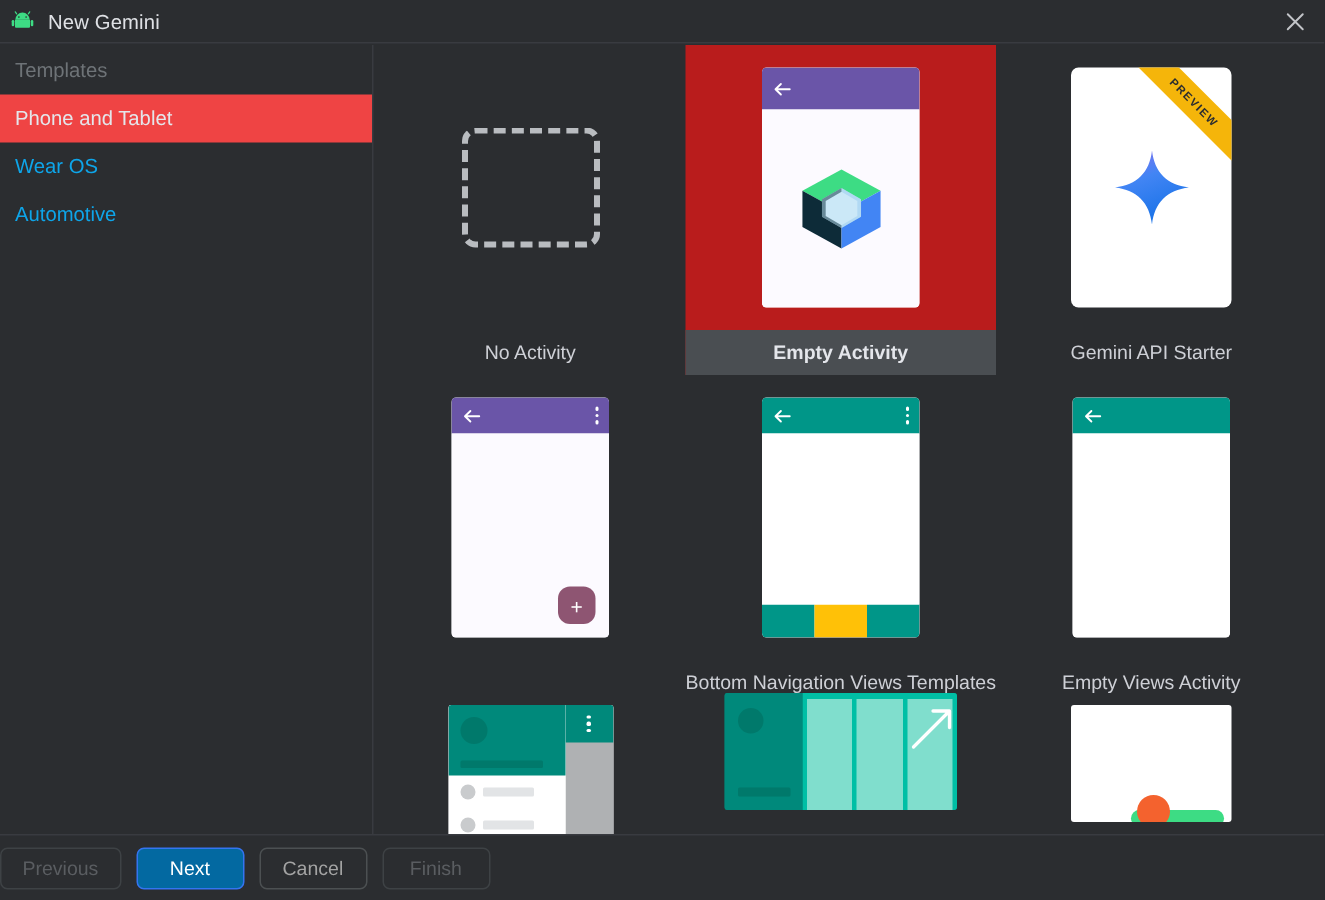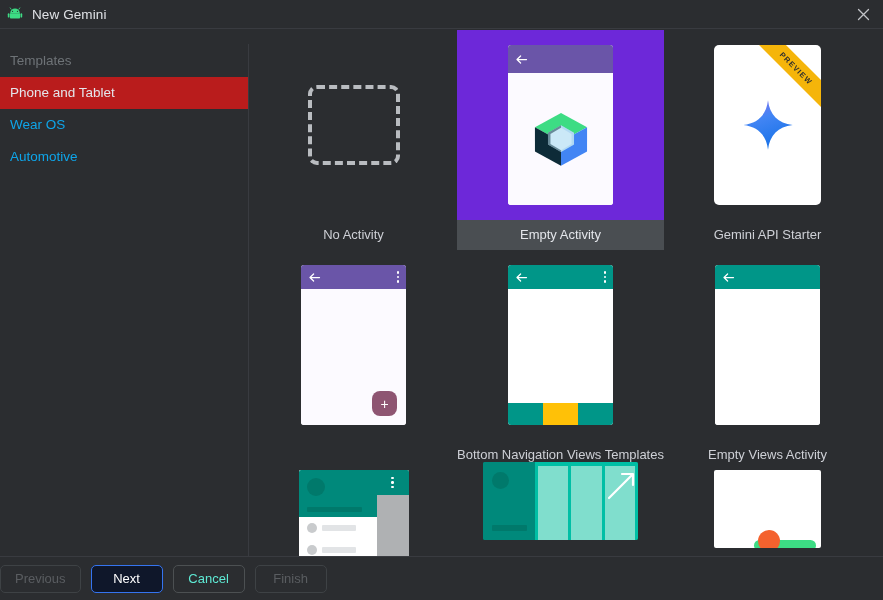--- a/index.html
+++ b/index.html
@@ -28,54 +28,53 @@
     cursor: pointer;
   }
   #close-btn svg { display: block; }
 
   
   #sidebar {
     position: absolute; left: 0; top: 30px; width: 249px; height: 526px;
     background: #2B2D30;
     border-right: 1px solid #393B40;
     padding-top: 0;
-    margin-top: 14px;
   }
   .side-header {
     height: 33px; line-height: 33px; padding-left: 10px;
     font-size: 13.5px; color: #6E7377;
     display: flex; align-items: center;
   }
   .side-item {
     height: 32px; line-height: 32px; padding-left: 10px;
     font-size: 13.5px; color: #0ea5e9; cursor: pointer;
     display: flex; align-items: center;
   }
-  .side-item.selected { background: #b91c1c; color: #E4E6EB; }
+  .side-item.selected { background: #ef4444; color: #E4E6EB; }
 
   
   #grid-area {
     position: absolute; left: 250px; top: 30px; width: 633px; height: 526px;
     background: #2B2D30; overflow: hidden;
   }
   .grid-row { display: flex; }
   .tile {
     width: 207px; display: flex; flex-direction: column; align-items: center;
     cursor: pointer; background: transparent;
   }
   .tile .thumb-wrap {
     width: 207px; height: 190px;
     display: flex; align-items: center; justify-content: center;
   }
   .tile .tile-label {
     width: 207px; height: 30px; line-height: 30px; text-align: center;
     font-size: 13px; color: #CED0D6;
     white-space: nowrap; overflow: hidden; text-overflow: ellipsis;
   }
-  .tile.selected { background: #6d28d9; }
+  .tile.selected { background: #b91c1c; font-weight: bold; }
   .tile.selected .tile-label { background: #4A4E52; color: #E4E6EB; }
 
   
   .phone {
     width: 105px; height: 160px; background: #FFFFFF; border-radius: 3px;
     overflow: hidden; position: relative; display: flex; flex-direction: column;
   }
   .appbar {
     height: 24px; width: 100%; display: flex; align-items: center;
     padding: 0 7px; justify-content: space-between; flex: 0 0 auto;
@@ -158,24 +157,24 @@
   #footer {
     position: absolute; left: 0; bottom: 0; width: 883px; height: 44px;
     background: #2B2D30; border-top: 1px solid #393B40;
     display: flex; align-items: center; justify-content: flex-start;
     padding-right: 13px; gap: 10px;
   }
   .btn {
     height: 28px; min-width: 72px; padding: 0 14px;
     border-radius: 5px; font-size: 13px;
     display: flex; align-items: center; justify-content: center;
-    border: 1px solid #4C5052; background: transparent; color: #5eead4;
+    border: 1px solid #4C5052; background: transparent; color: #a3a3a3;
     cursor: pointer; font-family: "Liberation Sans", sans-serif;
   }
-  .btn.primary { background: #0f172a; border-color: #3574F0; color: #FFFFFF; }
+  .btn.primary { background: #0369a1; border-color: #3574F0; color: #FFFFFF; }
   .btn.disabled { color: #5A5D61; border-color: #3E4245; cursor: default; }
 </style>
 </head>
 <body>
 
 <div id="titlebar">
   <span id="android-icon">
     <svg width="18" height="18" viewBox="0 0 18 18">
       <path d="M4 8.2h10v4.6a0.7 0.7 0 0 1-0.7 0.7H4.7a0.7 0.7 0 0 1-0.7-0.7z" fill="#3DDC84"></path>
       <path d="M4.2 8.2a4.8 4.8 0 0 1 9.6 0z" fill="#3DDC84"></path>

